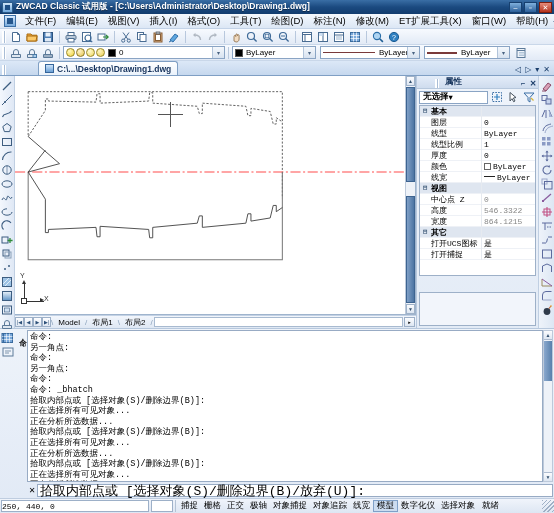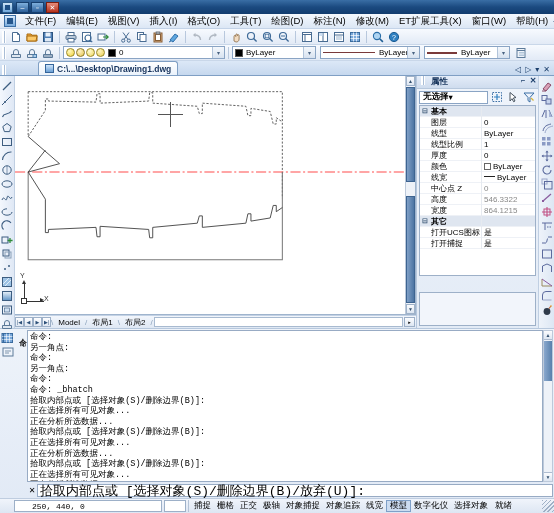--- a/index.html
+++ b/index.html
@@ -196,43 +196,44 @@
   .mtb-end{width:11px;height:10px;border:1px solid #9db0c8;background:linear-gradient(#fcfdff,#dde6f2);display:flex;align-items:center;justify-content:center;font-size:5px;margin-right:1px;}
 
   
   .proppanel {
     width: 122px; flex:none;
     background: linear-gradient(#eff4fb,#e3ebf6);
     border-left: 1px solid #b7c8dd;
     display:flex;flex-direction:column;
   }
   .pp-title {
-    height: 13px; display:flex;align-items:flex-start;
+    height: 13px; display:flex;align-items:flex-end;
     font-size:8.5px;font-weight:bold;color:#14325a;
     background: linear-gradient(#e4edf9,#cfdcee);
     border-bottom:1px solid #b7c8dd;
-    padding-left:4px;
+    padding-left:18px;
     font-family:Liberation Serif, serif;
   }
   .pp-title .ttl{flex:1;padding-left:4px;}
   .pp-title .pin,.pp-title .cls{width:10px;text-align:center;font-size:8px;color:#1d3f6b;}
   .pp-sel {
     height: 16px; display:flex;align-items:center;gap:2px;padding:1px 2px;flex:none;
   }
   .pp-sel .selcombo{
     flex:1;height:13px;background:#fff;border:1px solid #8aa4c4;
     font-size:8.5px;font-weight:bold;display:flex;align-items:center;padding-left:3px;position:relative;
   }
   .pp-sel .sbtn2{width:14px;height:14px;display:flex;align-items:center;justify-content:center;flex:none;}
 
   .pp-list {
     flex:1; overflow:hidden;
     background:#fff; margin:0 2px 13px 2px;
     border:1px solid #9db0c8;
     font-size:8px;
+    font-family:Liberation Mono, monospace;
   }
   .prow{display:flex;height:11px;align-items:center;border-bottom:1px solid #eef1f6;}
   .prow.group{background:#dfe6f0;font-weight:bold;}
   .pexp{width:10px;text-align:center;font-size:7px;color:#33506f;flex:none;}
   .pname{width:52px;padding-left:1px;white-space:nowrap;overflow:hidden;color:#000;flex:none;border-right:1px solid #e6eaf0;}
   .pval{flex:1;padding-left:2px;white-space:nowrap;overflow:hidden;color:#000;}
   .pval.dim{color:#888;}
   .pval .vsw{display:inline-block;width:7px;height:7px;border:1px solid #666;background:#fff;vertical-align:-1px;margin-right:2px;}
   .pval .vln{display:inline-block;width:11px;height:0;border-top:1px solid #222;vertical-align:3px;margin-right:2px;}
   .pp-blank{height:34px;margin:3px 2px 2px 2px;border:1px solid #9db0c8;background:#f2f5fb;flex:none;}
@@ -277,22 +278,22 @@
   .cmd-scroll .th{position:absolute;left:0;right:0;top:10px;height:40px;background:linear-gradient(to right,#8aa8cd,#5880ac);}
 
   
   .statusbar{
     height: 15px; flex:none; display:flex;align-items:center;
     background: linear-gradient(#f0f4fb,#dde6f3);
     border-top:1px solid #bfcde0;
     font-size:8.5px;
   }
   .coordbox{
-    width:148px;height:12px;margin-left:14px;background:#fff;border:1px solid #9db0c8;
-    display:flex;align-items:center;padding-left:17px;
+    width:148px;height:12px;margin-left:1px;background:#fff;border:1px solid #9db0c8;
+    display:flex;align-items:center;padding-left:0;
     font-family:"Liberation Mono","DejaVu Sans Mono",monospace;font-size:8px;flex:none;
   }
   .emptybox{width:22px;height:12px;background:#fff;border:1px solid #9db0c8;margin-left:2px;flex:none;}
   .sb-sep{width:1px;height:12px;background:#b4c3d6;margin:0 2px;flex:none;}
   .sbtog{padding:0 3px;height:12px;display:flex;align-items:center;font-size:8.5px;color:#000;flex:none;}
   .sbtog.on{background:#ccdcf0;border:1px solid #7fa0c8;}
   .sbready{padding-left:4px;font-size:8.5px;flex:1;}
   .grip-corner{width:12px;height:12px;flex:none;background:
      repeating-linear-gradient(135deg,#9fb0c6 0 1px,transparent 1px 3px);}
 
@@ -305,20 +306,21 @@
   .ucs .ax{position:absolute;background:#333;}
   .ucs .lbl{position:absolute;font-size:7px;color:#333;}
 </style>
 </head>
 <body>
 
 <div id="app">
 
   <div class="titlebar">
     <div class="tb-icon"></div>
+    <div class="tb-title">ZWCAD Classic 试用版 - [C:\Users\Administrator\Desktop\Drawing1.dwg]</div>
     <div class="winbtns">
       <div class="winbtn">–</div>
       <div class="winbtn">▫</div>
       <div class="winbtn close">✕</div>
     </div>
   </div>
 
   <div class="menubar">
     <div class="menu-appicon"></div>
     <div class="mi">文件(F)</div>
@@ -815,20 +817,25 @@
           <div class="pexp"></div>
           <div class="pname">颜色</div>
           <div class="pval"><span class="vsw"></span><span>ByLayer</span></div>
         </div>
         <div class="prow">
           <div class="pexp"></div>
           <div class="pname">线宽</div>
           <div class="pval"><span class="vln"></span><span>ByLayer</span></div>
         </div>
 
+        <div class="prow group">
+          <div class="pexp">⊟</div>
+          <div class="pname">视图</div>
+          <div class="pval"></div>
+        </div>
         <div class="prow">
           <div class="pexp"></div>
           <div class="pname">中心点 Z</div>
           <div class="pval dim">0</div>
         </div>
         <div class="prow">
           <div class="pexp"></div>
           <div class="pname">高度</div>
           <div class="pval dim">546.3322</div>
         </div>

